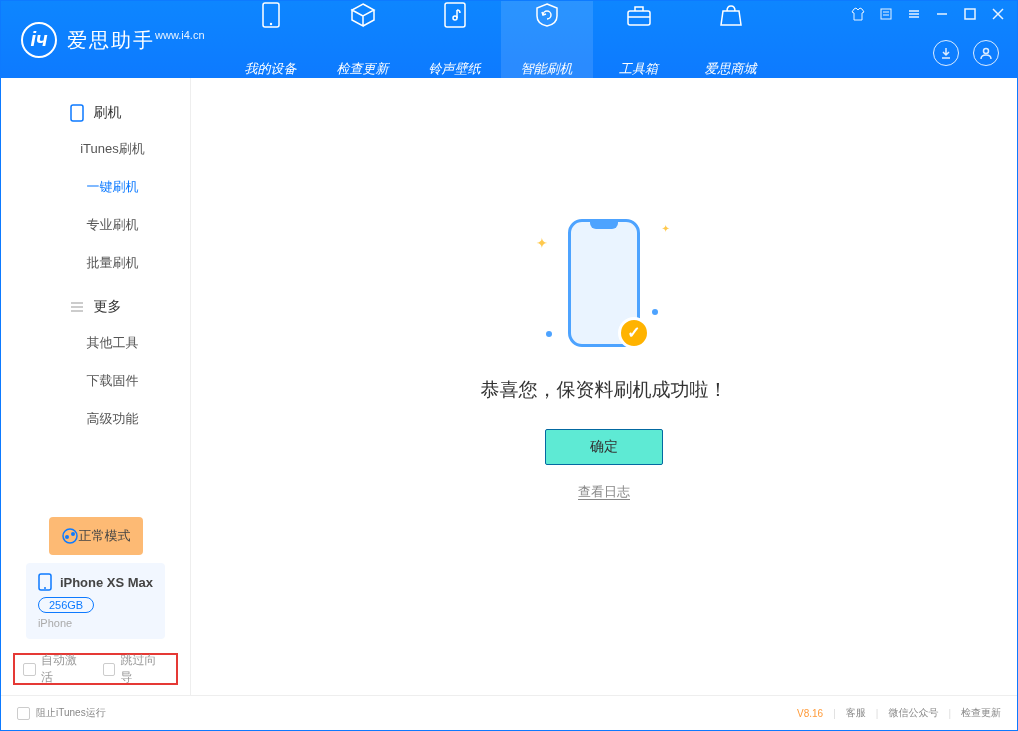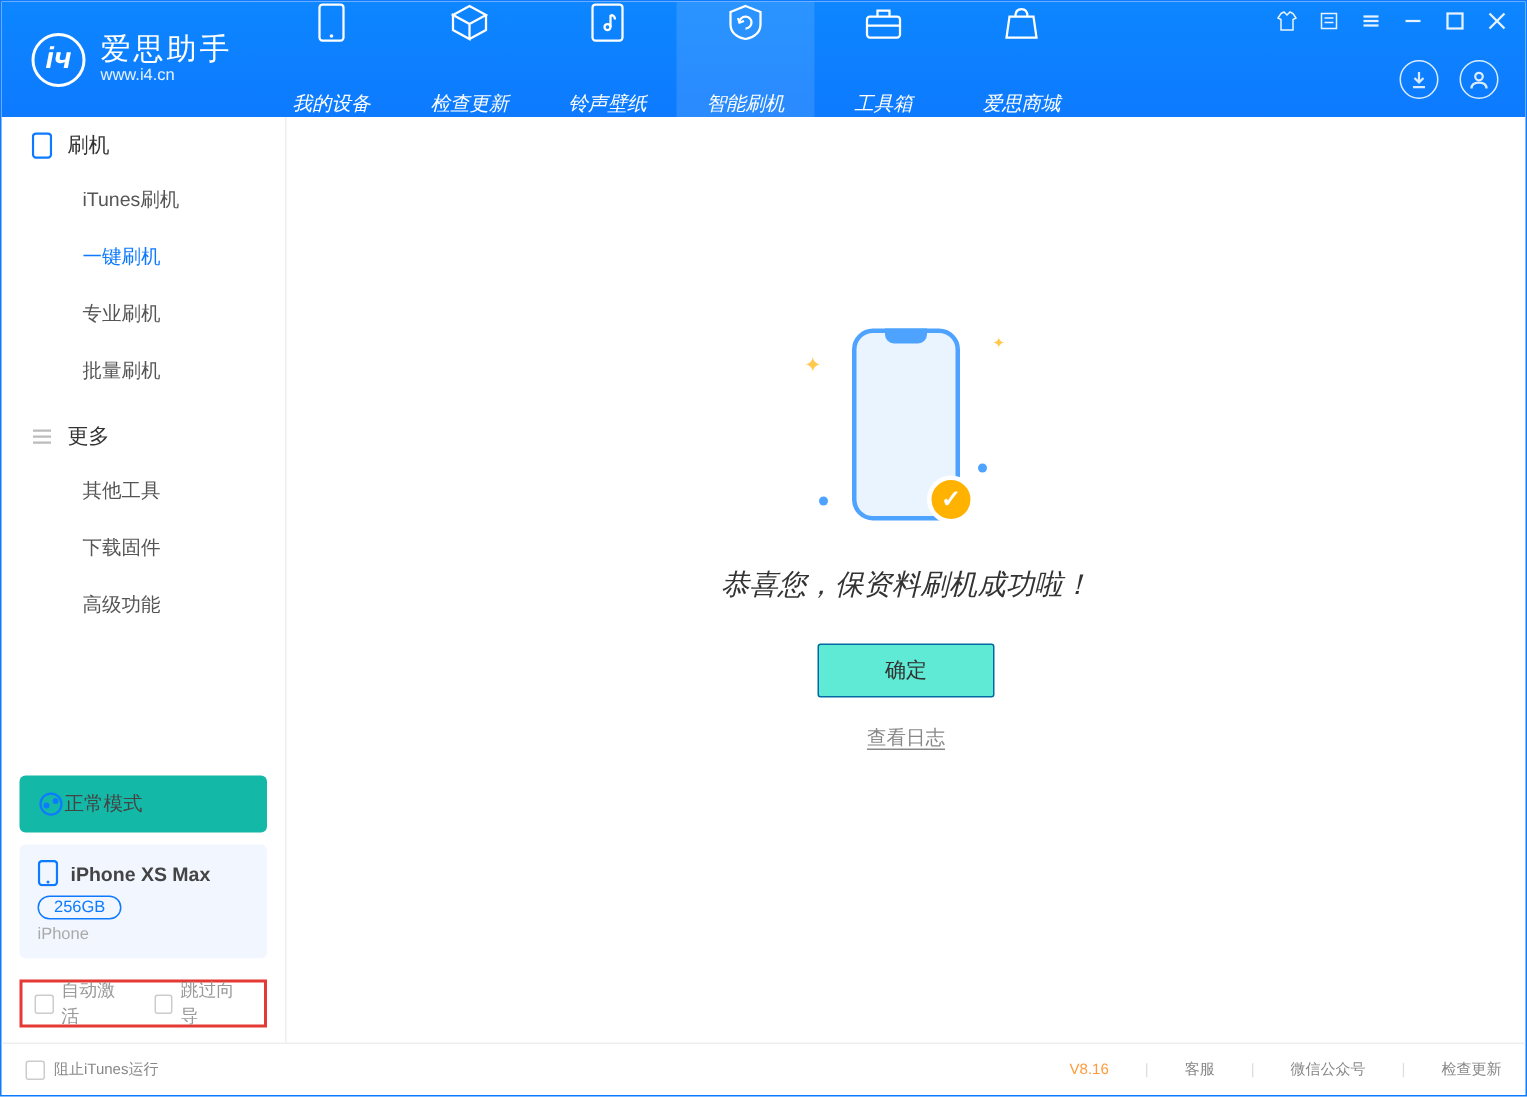--- a/index.html
+++ b/index.html
@@ -1,59 +1,59 @@
 <!DOCTYPE html>
 <html><head>
 <meta charset="utf-8">
 <style>
 * { margin: 0; padding: 0; box-sizing: border-box; font-family: "Microsoft YaHei", Arial, sans-serif; }
 body { background: #fff; width: 1018px; height: 731px; overflow: hidden; border: 1px solid #0d7aff; }
 .header { height: 77px; background: linear-gradient(to bottom, #0d86ff, #0d7aff); display: flex; align-items: center; color: #fff; position: relative; }
 .logo-area { display: flex; align-items: center; padding: 0 20px; height: 100%; }
 .logo-circle { width: 36px; height: 36px; border: 2.5px solid #fff; border-radius: 50%; display: flex; align-items: center; justify-content: center; font-size: 20px; font-weight: bold; font-style: italic; margin-right: 10px; }
-.logo-text { display: flex; flex-direction: column; line-height: 1.1; }
+.logo-text { display: flex; flex-direction: row; line-height: 1.1; }
 .logo-title { font-size: 20px; font-weight: 500; letter-spacing: 2px; }
 .logo-sub { font-size: 11px; opacity: 0.9; }
 .nav-tabs { display: flex; height: 100%; }
 .nav-tab { width: 92px; display: flex; flex-direction: column; align-items: center; justify-content: space-between; cursor: pointer; font-size: 13px; color: #fff; position: relative; font-style: italic; }
 .nav-tab.active { background: rgba(255,255,255,0.12); }
 .nav-tab .tab-icon { height: 28px; display: flex; align-items: center; justify-content: center; margin-bottom: 4px; }
 .header-right { position: absolute; right: 12px; top: 0; height: 100%; display: flex; flex-direction: column; justify-content: space-between; align-items: flex-end; padding: 6px 0; }
 .window-controls { display: flex; gap: 14px; align-items: center; }
 .window-controls span, .window-controls svg { cursor: pointer; opacity: 0.9; }
 .header-icons-bottom { display: flex; gap: 14px; margin-bottom: 6px; margin-right: 6px; }
 .circle-btn { width: 26px; height: 26px; border: 1.5px solid #fff; border-radius: 50%; display: flex; align-items: center; justify-content: center; cursor: pointer; opacity: 0.85; }
 .body-area { display: flex; height: 617px; }
-.sidebar { width: 190px; border-right: 1px solid #eee; padding-top: 2px; display: flex; flex-direction: column; }
+.sidebar { width: 190px; border-right: 1px solid #eee; padding-top: 18px; display: flex; flex-direction: column; align-items: center; }
 .side-group-header { display: flex; align-items: center; padding: 8px 20px; color: #333; font-size: 14px; font-weight: 500; gap: 10px; }
 .side-item { padding: 10px 20px 10px 54px; font-size: 13px; color: #555; cursor: pointer; }
 .side-item.active { color: #0d7aff; }
 .side-flex-spacer { flex: 1; }
-.device-status-box { margin: 8px 12px; background: #14b8a6; border-radius: 4px; padding: 10px 12px; display: flex; align-items: center; font-size: 13px; color: #444; }
+.device-status-box { margin: 8px 12px; background: #fdba74; border-radius: 4px; padding: 10px 12px; display: flex; align-items: center; font-size: 13px; color: #444; }
 .device-info-box { margin: 0 12px 8px 12px; background: #f2f7ff; border-radius: 4px; padding: 10px 12px; font-size: 12px; color: #444; }
 .device-name { font-size: 13px; font-weight: 600; margin-bottom: 6px; display: flex; align-items: center; gap: 8px; }
 .capacity-pill { display: inline-block; border: 1px solid #0d7aff; color: #0d7aff; border-radius: 10px; padding: 1px 10px; font-size: 11px; margin-bottom: 4px; }
 .device-type { color: #aaa; font-size: 11px; }
 .bottom-checks { border: 2px solid #e53935; margin: 6px 12px 10px 12px; height: 32px; display: flex; align-items: center; gap: 14px; padding: 0 8px; font-size: 12px; color: #999; }
 .check-wrap { display: flex; align-items: center; gap: 5px; }
 .check-box { width: 13px; height: 13px; border: 1px solid #ccc; border-radius: 2px; }
 .main { flex: 1; display: flex; flex-direction: column; align-items: center; justify-content: center; padding-bottom: 60px; }
 .phone-illustration { position: relative; width: 160px; height: 140px; margin-bottom: 24px; display: flex; align-items: center; justify-content: center; }
 .phone-body { width: 72px; height: 128px; border: 3px solid #4da3ff; border-radius: 14px; background: #eaf4ff; position: relative; }
 .phone-notch { position: absolute; top: -3px; left: 50%; transform: translateX(-50%); width: 28px; height: 10px; background: #4da3ff; border-radius: 0 0 6px 6px; }
 .check-badge { position: absolute; right: 34px; bottom: 4px; width: 32px; height: 32px; background: #ffb300; border-radius: 50%; border: 3px solid #fff; display: flex; align-items: center; justify-content: center; color: #fff; font-size: 16px; font-weight: bold; }
 .sparkle { position: absolute; color: #ffc94d; font-size: 14px; }
 .dotblue { position: absolute; width: 6px; height: 6px; background: #4da3ff; border-radius: 50%; }
-.success-text { font-size: 19px; color: #333; margin-bottom: 26px; font-style: italic; }
+.success-text { font-size: 19px; color: #333; margin-bottom: 26px; }
 .confirm-btn { border: 1px solid #0369a1; background: #5eead4; padding: 8px 44px; font-size: 14px; color: #333; cursor: pointer; border-radius: 2px; margin-bottom: 18px; }
 .log-link { color: #888; font-size: 13px; cursor: pointer; text-decoration: underline; text-underline-offset: 3px; }
 .footer { height: 35px; border-top: 1px solid #eee; display: flex; align-items: center; padding: 0 16px; font-size: 10px; color: #888; }
 .footer-left { display: flex; align-items: center; gap: 6px; }
 .footer-spacer { flex: 1; }
-.footer-right { display: flex; align-items: center; gap: 24px; }
+.footer-right { display: flex; align-items: center; gap: 10px; }
 .footer-version { color: #ff9b3a; }
 .footer-sep { color: #ddd; }
 .footer-link { cursor: pointer; color: #888; }
 </style>
 </head>
 <body>
 
 <div class="header">
   <div class="logo-area">
     <div class="logo-circle">iч</div>

